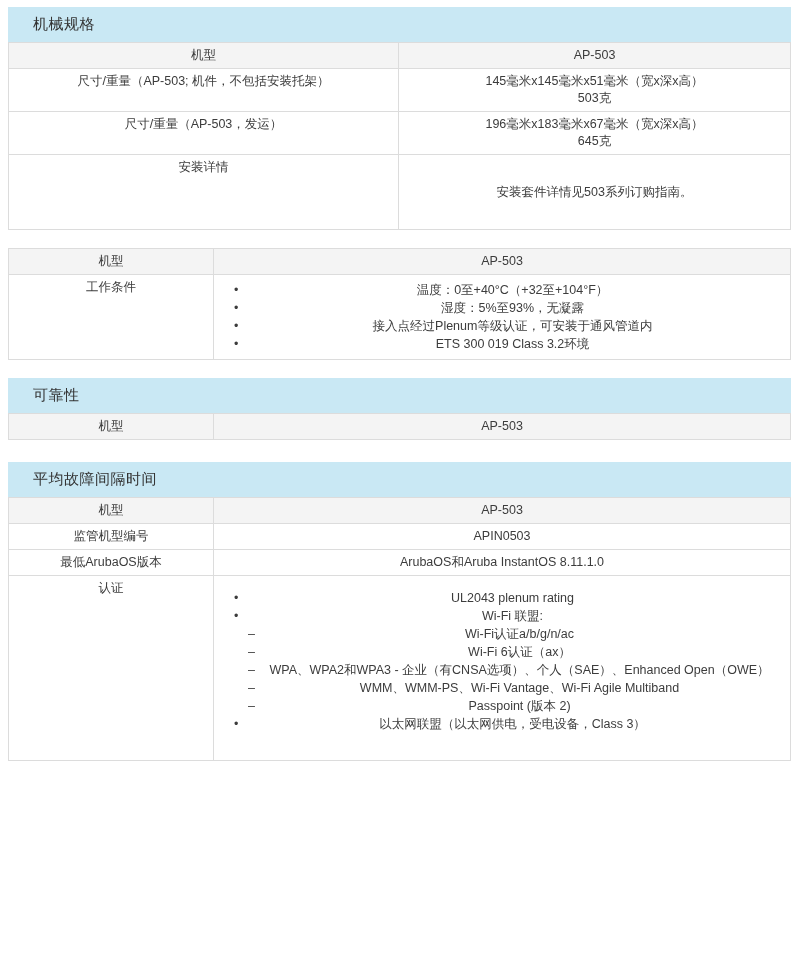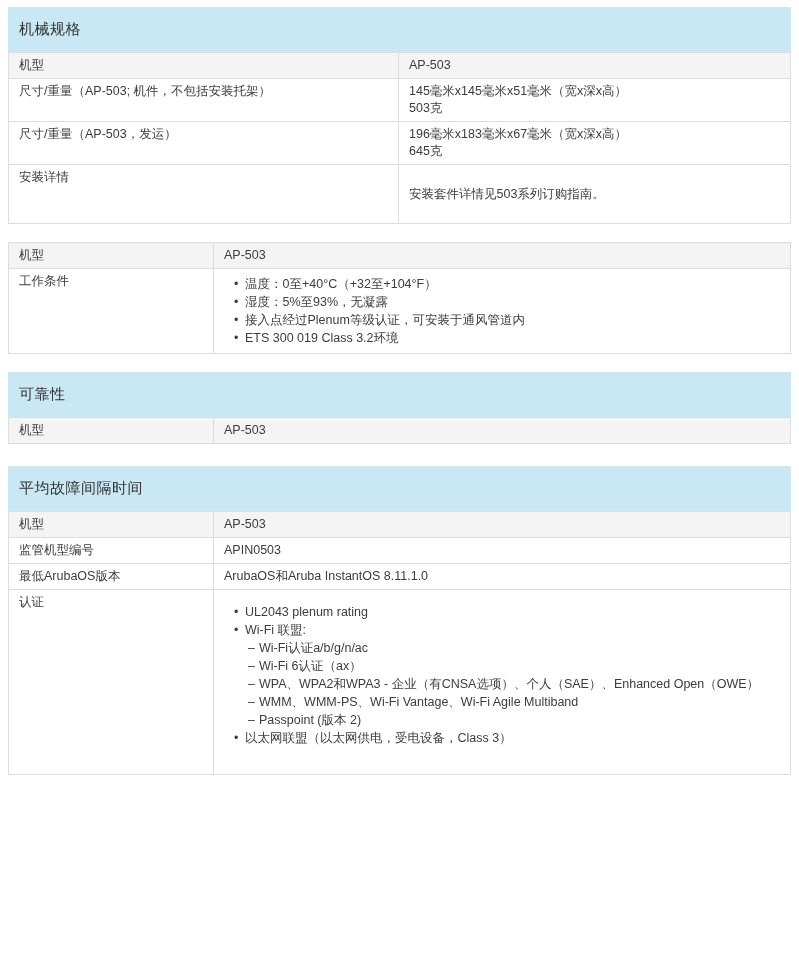--- a/index.html
+++ b/index.html
@@ -9,56 +9,57 @@
     font-family: "Liberation Sans", "DejaVu Sans", sans-serif;
     color: #3c3c3c;
   }
   .page { padding: 7px 8px 0 8px; }
 
   section.spec { margin: 0 0 18px 0; }
   section.spec.gap-lg { margin-bottom: 22px; border-radius: 27px; }
 
   .sec-hd {
     background: #c9e8f4;
-    height: 45px;
+    height: 35px;
     display: flex; align-items: center;
-    padding: 0 11px;
+    padding: 0 25px;
     font-size: 15px;
     color: #333333;
     letter-spacing: 0.5px;
   }
 
   table {
     width: 100%;
     border-collapse: collapse;
     table-layout: fixed;
     font-size: 12.5px;
   }
   col.c1-half { width: 390px; }
   col.c1-qtr  { width: 205px; }
 
   td {
     border: 1px solid #dcdcdc;
     vertical-align: top;
     padding: 4px 10px;
     line-height: 16.5px;
+    text-align: center;
   }
   tbody tr:first-child td { background: #f4f4f4; }
 
   .line { line-height: 17px; padding: 0; }
 
   ul { list-style: none; margin: 2px 0 2px 0; padding: 0 0 0 10px; }
   li { line-height: 18px; }
   li.b { position: relative; padding-left: 11px; }
   li.b::before { content: "\2022"; position: absolute; left: 0; top: 0; }
   li.s { position: relative; margin-left: 14px; padding-left: 11px; }
   li.s::before { content: "\2013"; position: absolute; left: 0; top: 0; }
 
   
-  .tbl-0 tbody tr:last-child { height: 59px; }
+  .tbl-0 tbody tr:last-child { height: 75px; }
   .tbl-0 tbody tr:last-child td.val { vertical-align: middle; }
   
   .tbl-3 tbody tr:last-child { height: 185px; }
   .tbl-3 tbody tr:last-child td.val ul { margin-top: 9px; }
 </style>
 </head>
 <body>
 
 <div class="page">
 

